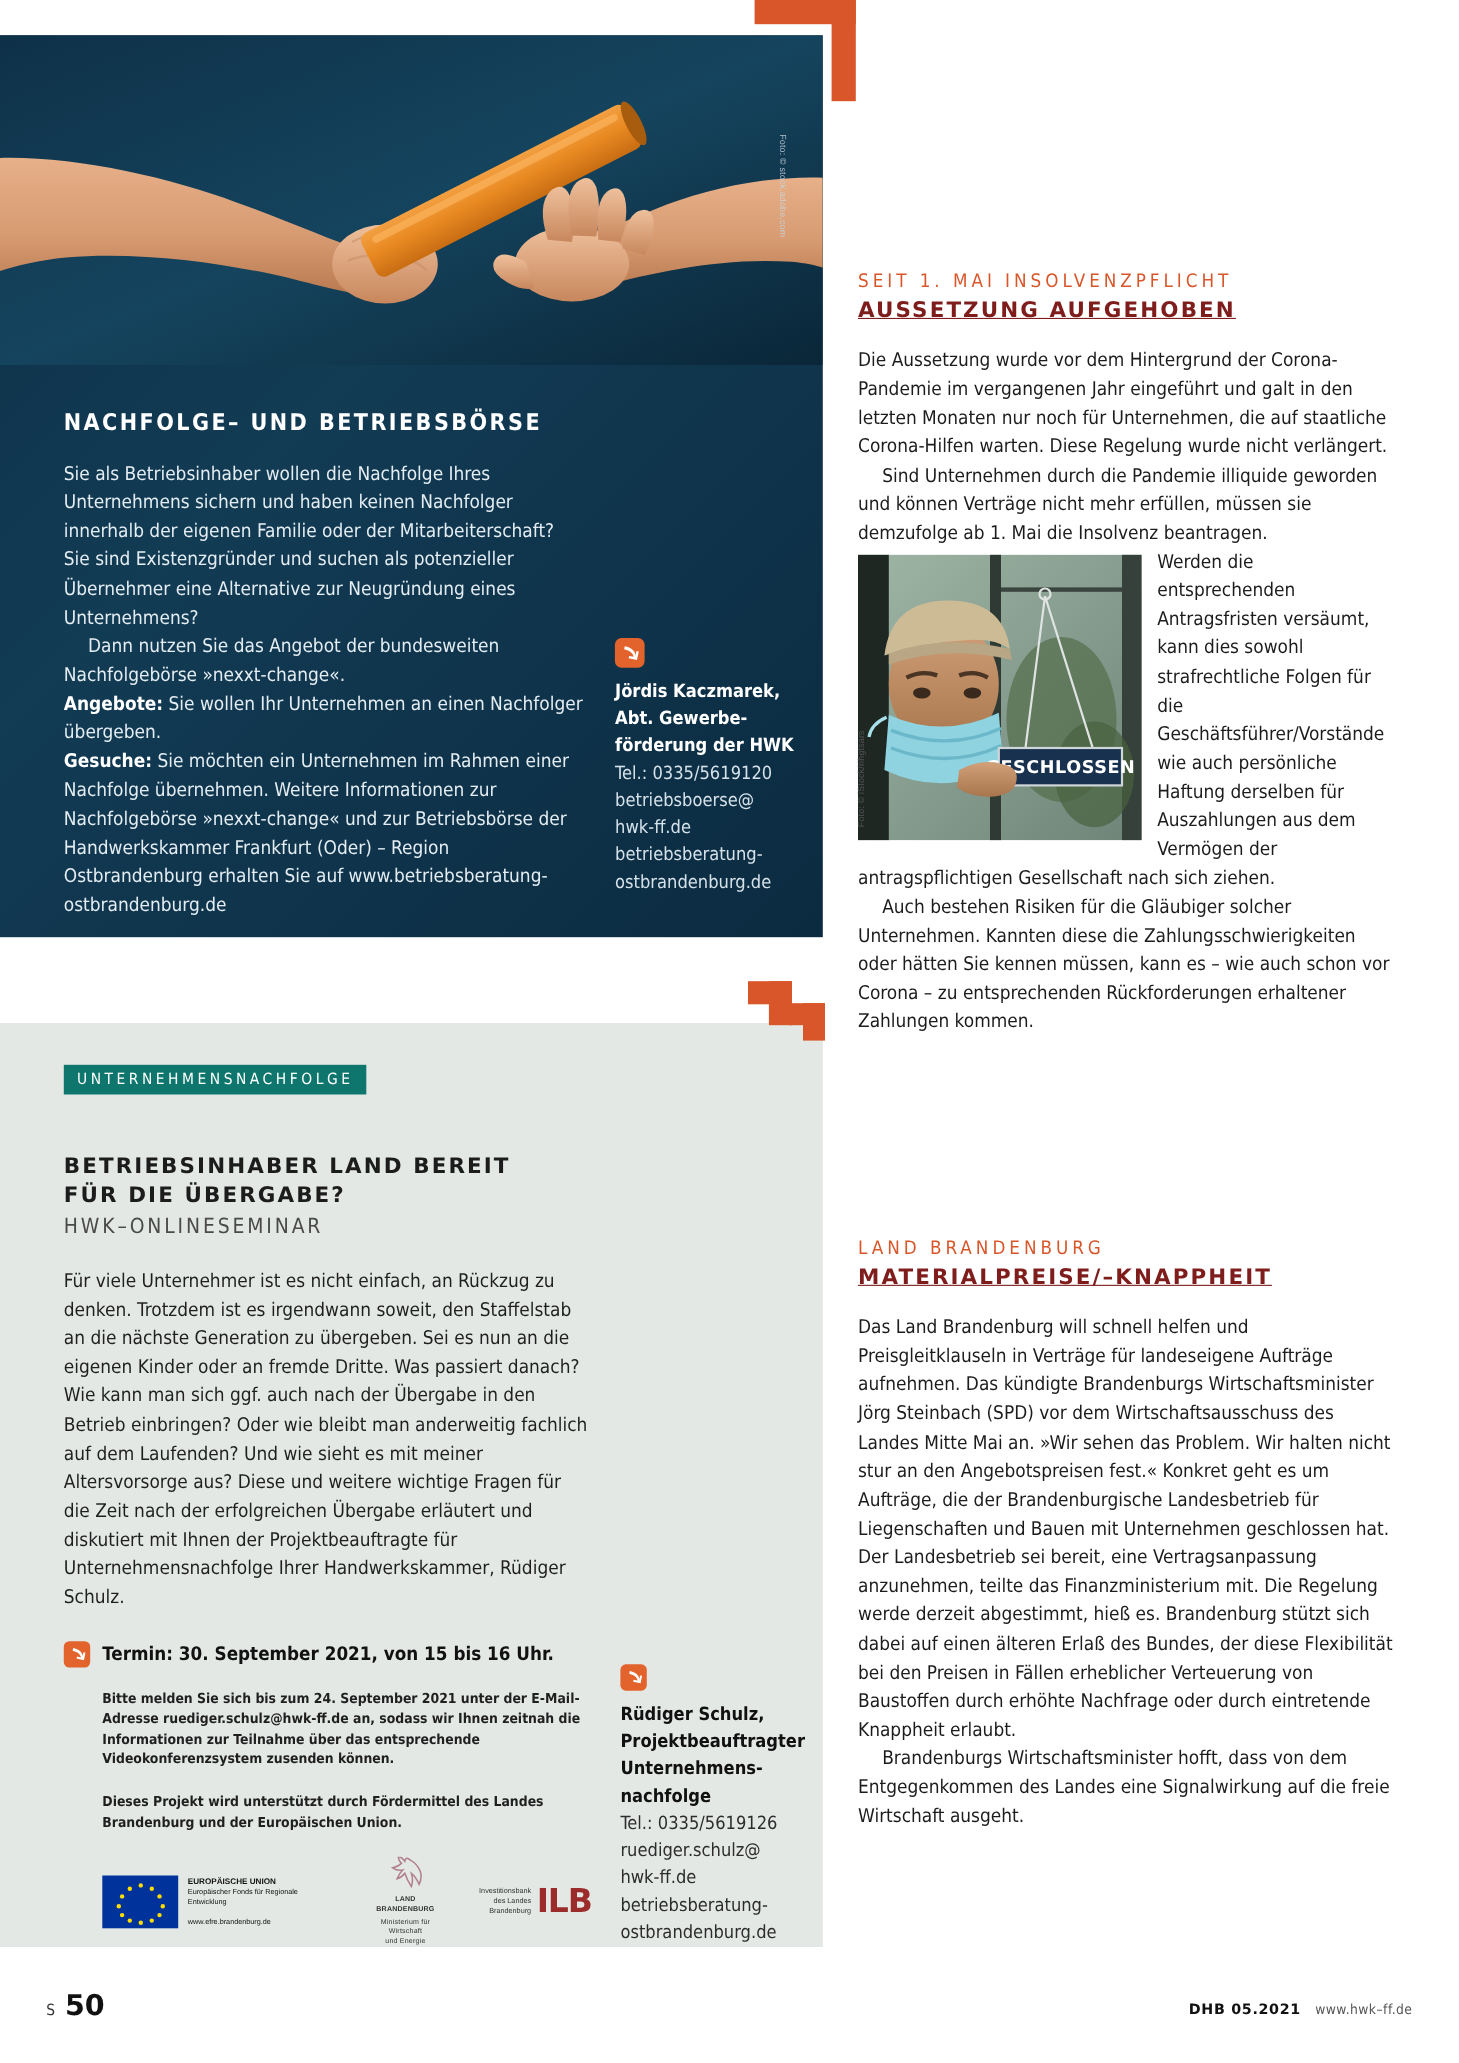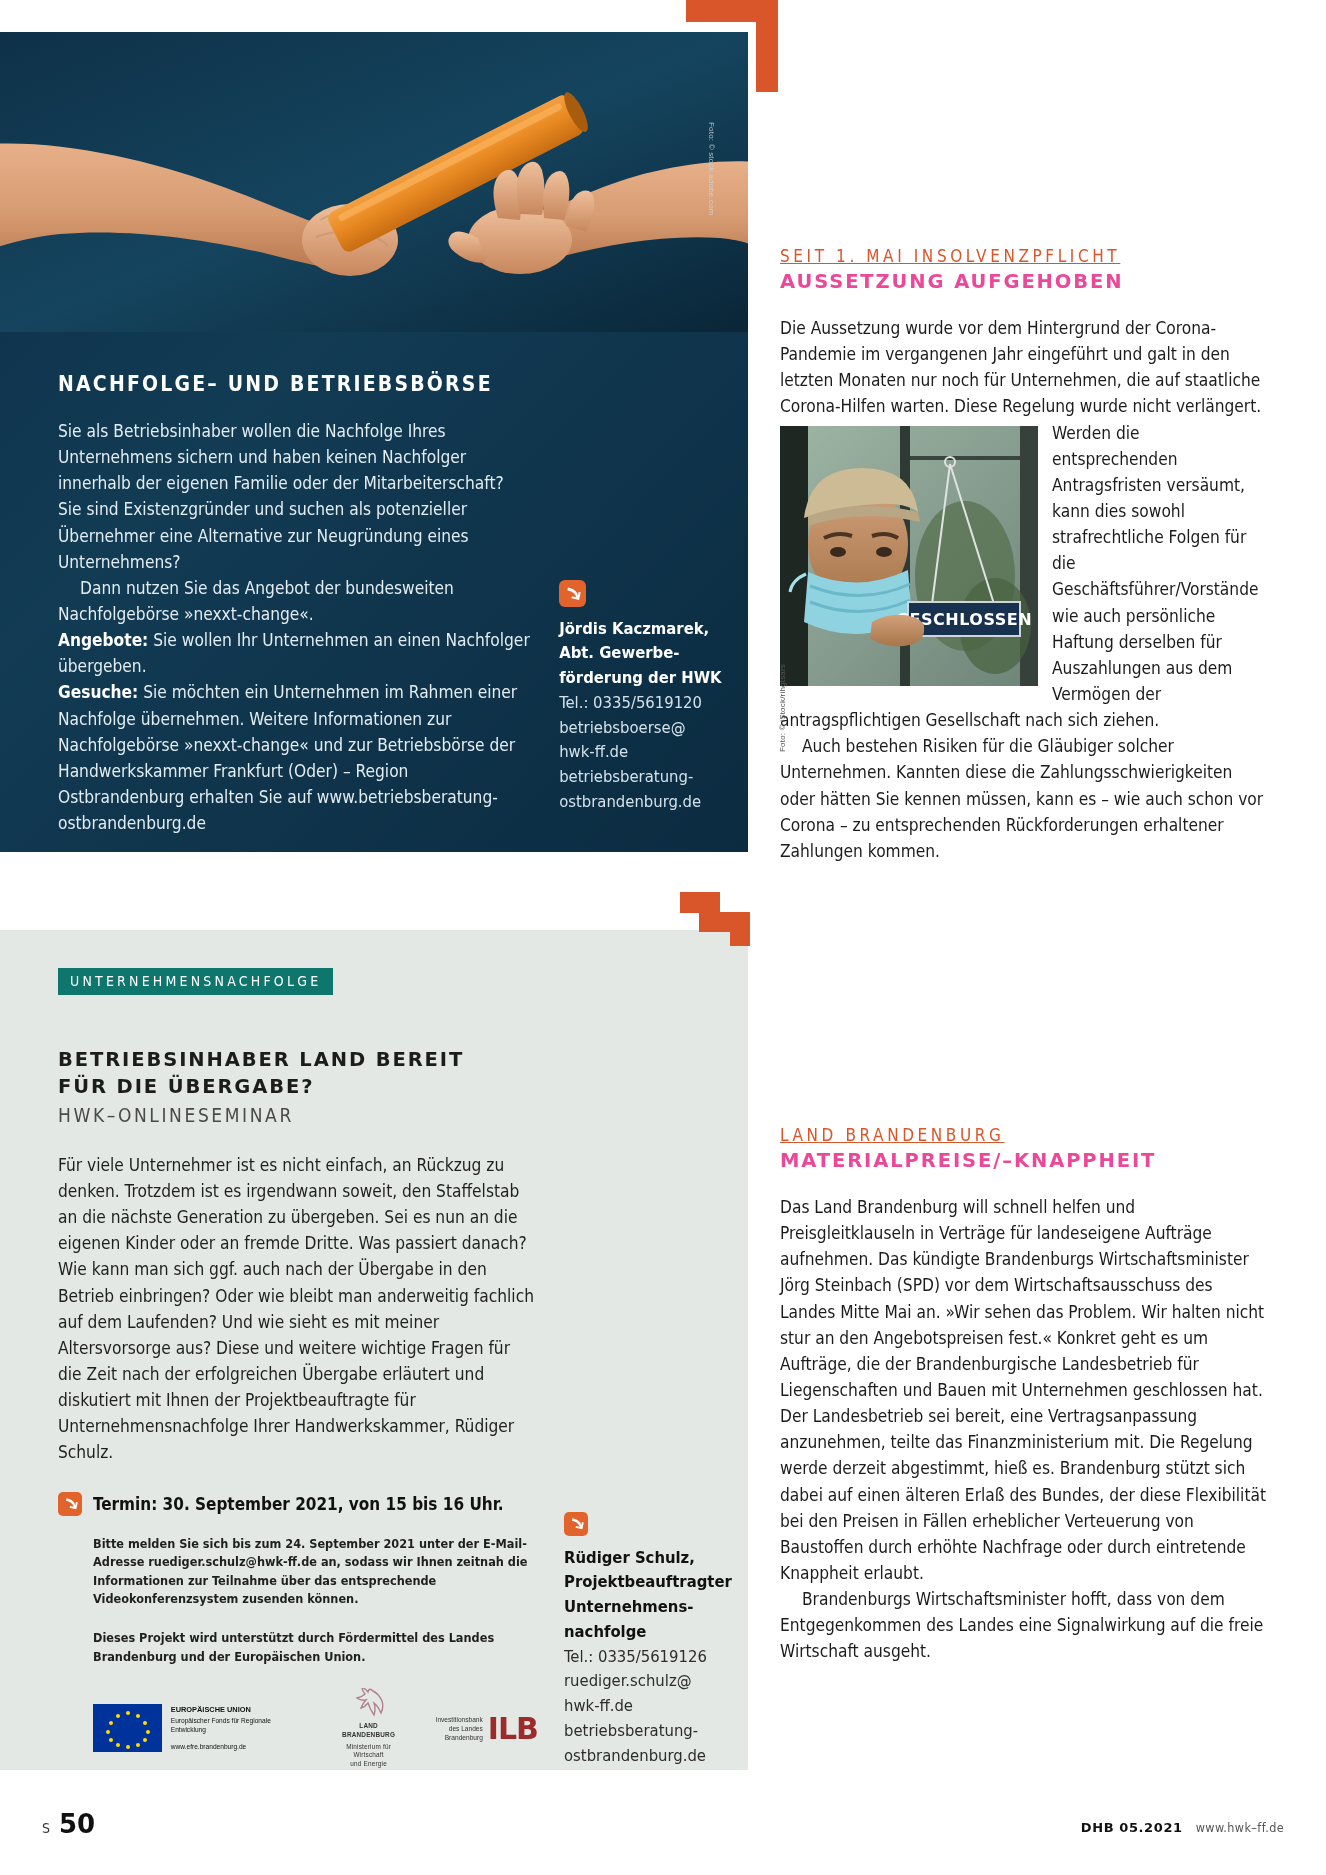--- a/index.html
+++ b/index.html
@@ -122,25 +122,24 @@
   .ilb { display: flex; align-items: center; gap: 5px; }
   .ilb .ilbt { font-size: 6.6px; color: #333; text-align: right; line-height: 1.4; }
   .ilb .ilbm { font-size: 30px; font-weight: bold; color: #9c2b2b; letter-spacing: -1px;
                font-family: "DejaVu Sans", sans-serif; }
 
   
   .rcol { position: absolute; left: 780px; top: 246px; width: 488px; }
   .kicker {
     font-size: 17px; color: #d8562a; letter-spacing: 3.6px;
     font-family: "DejaVu Sans Condensed","DejaVu Sans", sans-serif;
-    text-decoration: underline;
   }
   .rh2 {
-    font-size: 19.5px; font-weight: bold; color: #ec4899; letter-spacing: 1.9px;
-    margin-top: 4px; font-family: "DejaVu Sans", sans-serif;
+    font-size: 19.5px; font-weight: bold; color: #7f1d1d; letter-spacing: 1.9px;
+    margin-top: 4px; font-family: "DejaVu Sans", sans-serif; text-decoration: underline;
   }
   .rbody { font-size: 17.2px; line-height: 1.52; color: #1c1c1c; margin-top: 22px;
            font-family: "DejaVu Sans Condensed","DejaVu Sans", sans-serif; text-align: left; }
   .rbody p { margin: 0; }
   .rbody .indent { text-indent: 22px; }
 
   .figure { float: left; width: 258px; height: 260px; margin: 6px 14px 6px 0; overflow: hidden; position: relative; }
   .figure svg { display:block; width: 100%; height: 100%; }
 
   .rcol2 { position: absolute; left: 780px; top: 1125px; width: 488px; }
@@ -351,20 +350,21 @@
   </section>
 
   <div class="mid-corner"></div>
 
   <article class="rcol">
     <div class="kicker">SEIT 1. MAI INSOLVENZPFLICHT</div>
     <div class="rh2">AUSSETZUNG AUFGEHOBEN</div>
 
     <div class="rbody">
       <p>Die Aussetzung wurde vor dem Hintergrund der Corona-Pandemie im vergangenen Jahr eingeführt und galt in den letzten Monaten nur noch für Unternehmen, die auf staatliche Corona-Hilfen warten. Diese Regelung wurde nicht verlängert.</p>
+      <p class="indent">Sind Unternehmen durch die Pandemie illiquide geworden und können Verträge nicht mehr erfüllen, müssen sie demzufolge ab 1. Mai die Insolvenz beantragen.</p>
 
       <div class="figure">
         <svg viewBox="0 0 258 260" preserveAspectRatio="xMidYMid slice">
           <defs>
             <linearGradient id="win" x1="0" y1="0" x2="1" y2="1">
               <stop offset="0" stop-color="#9fb6a6"></stop>
               <stop offset="1" stop-color="#6d8478"></stop>
             </linearGradient>
             <linearGradient id="sk3" x1="0" y1="0" x2="0" y2="1">
               <stop offset="0" stop-color="#d2a079"></stop>

